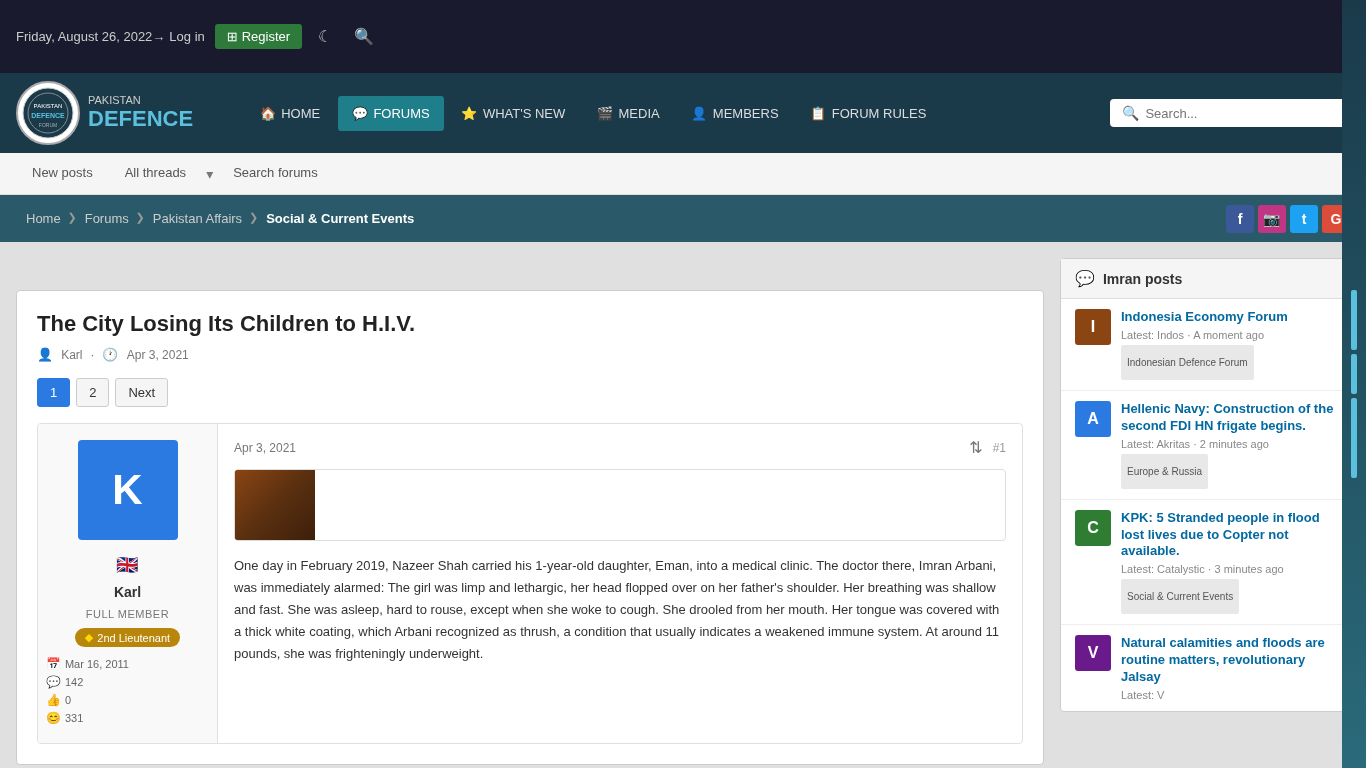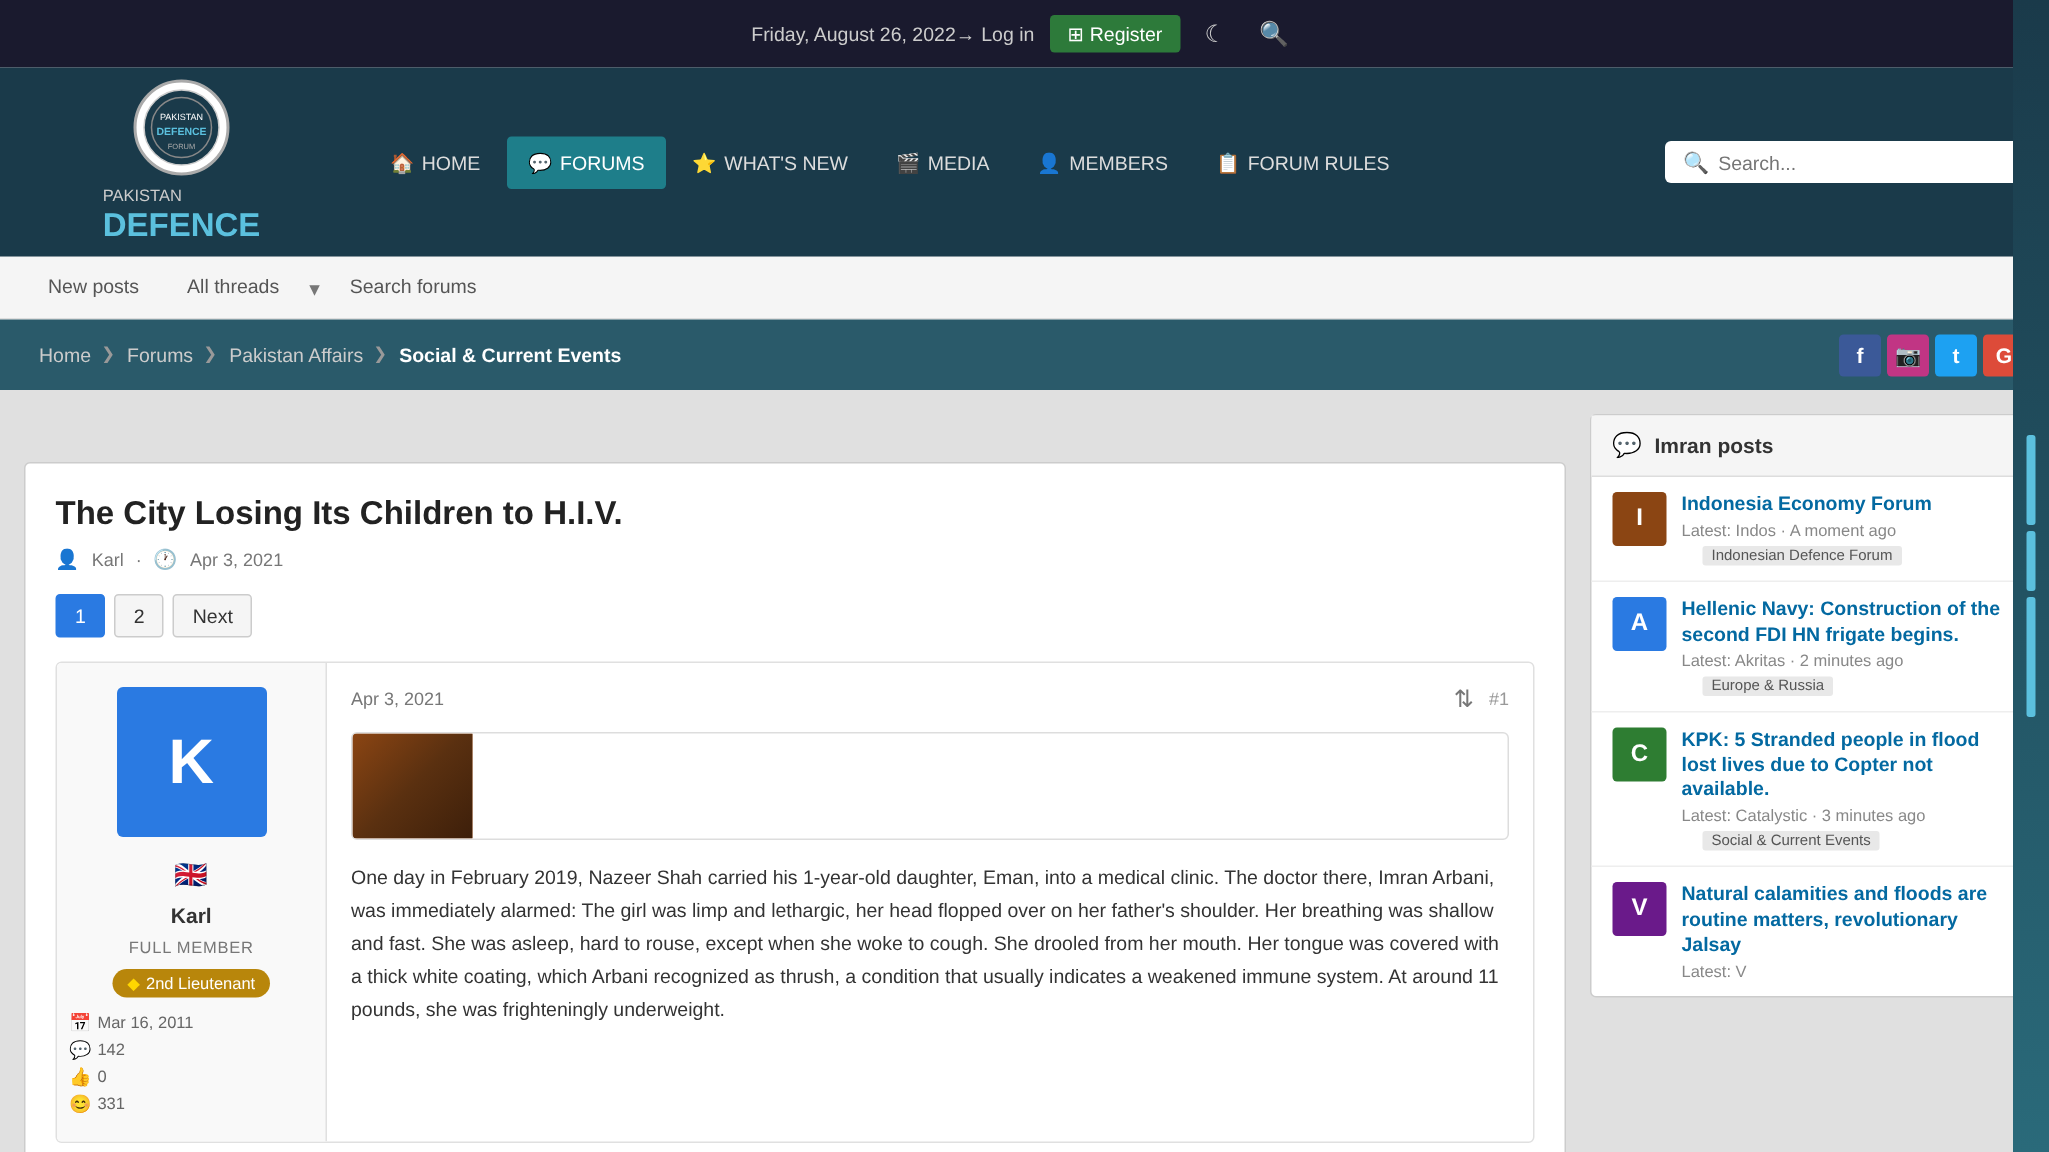--- a/index.html
+++ b/index.html
@@ -4,22 +4,22 @@
   <style>
     * { margin: 0; padding: 0; box-sizing: border-box; }
     body { font-family: Arial, sans-serif; font-size: 14px; background: #e8e8e8; color: #333; width: 1366px; min-height: 768px; overflow-x: hidden; }
 
     
     .top-bar {
       background: #1a1a2e;
       color: #ccc;
       display: flex;
       align-items: center;
-      justify-content: center;
-      padding: 10px 16px;
+      justify-content: flex-start;
+      padding: 24px 16px;
       font-size: 13px;
     }
     .top-bar-right { display: flex; align-items: center; gap: 10px; }
     .btn-login {
       background: transparent;
       color: #ccc;
       border: none;
       cursor: pointer;
       display: flex;
       align-items: center;
@@ -54,21 +54,20 @@
       align-items: center;
       padding: 8px 16px;
       gap: 20px;
       position: relative;
     }
     .logo-area {
       display: flex;
       align-items: center;
       gap: 8px;
       min-width: 210px;
-      flex-direction: column;
     }
     .logo-circle {
       width: 64px;
       height: 64px;
       border-radius: 50%;
       background: #fff;
       display: flex;
       align-items: center;
       justify-content: center;
       border: 2px solid #aaa;
@@ -445,24 +444,23 @@
     .sidebar-item-meta {
       font-size: 11px;
       color: #888;
       margin-top: 3px;
     }
     .sidebar-tag {
       display: inline-block;
       background: #e8e8e8;
       color: #555;
       font-size: 10px;
-      padding: 1px 6px;
+      padding: 12px 6px;
       border-radius: 2px;
       margin-top: 4px;
-      margin-left: 14px;
     }
 
     
     .right-edge {
       position: fixed;
       right: 0;
       top: 0;
       width: 24px;
       height: 100%;
       background: linear-gradient(to bottom, #1a3a4a, #2a6a7a);

